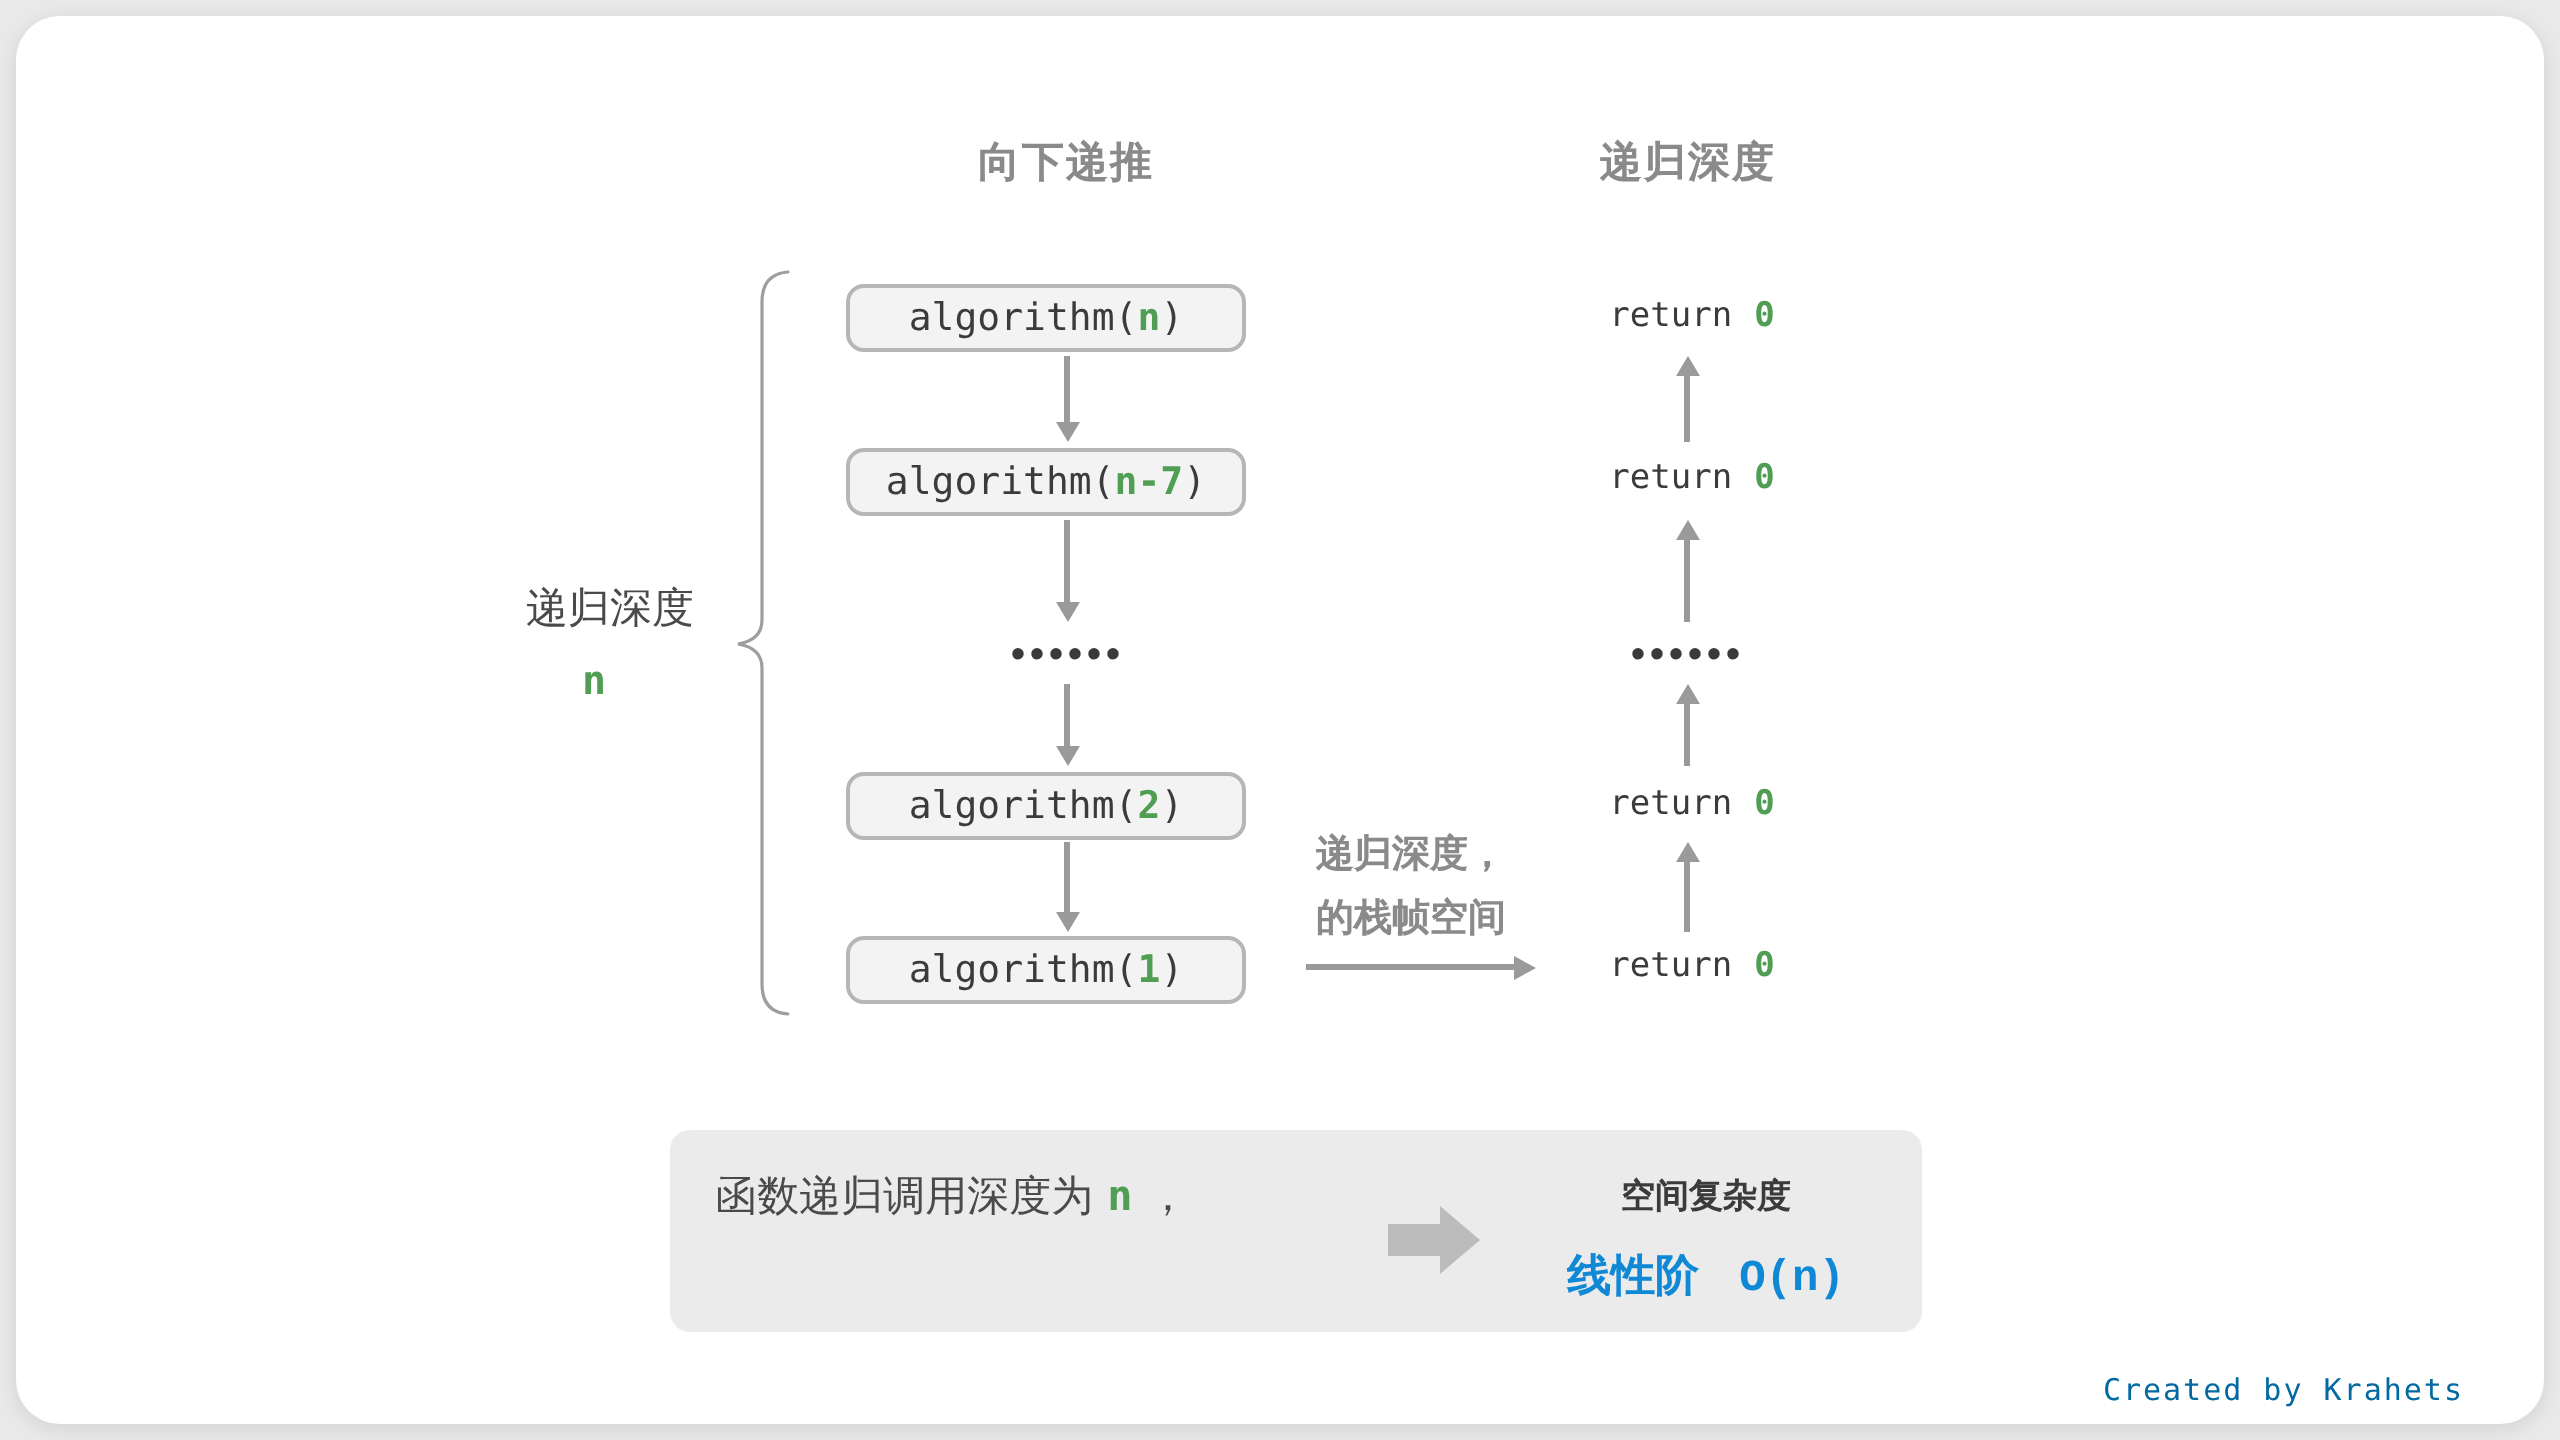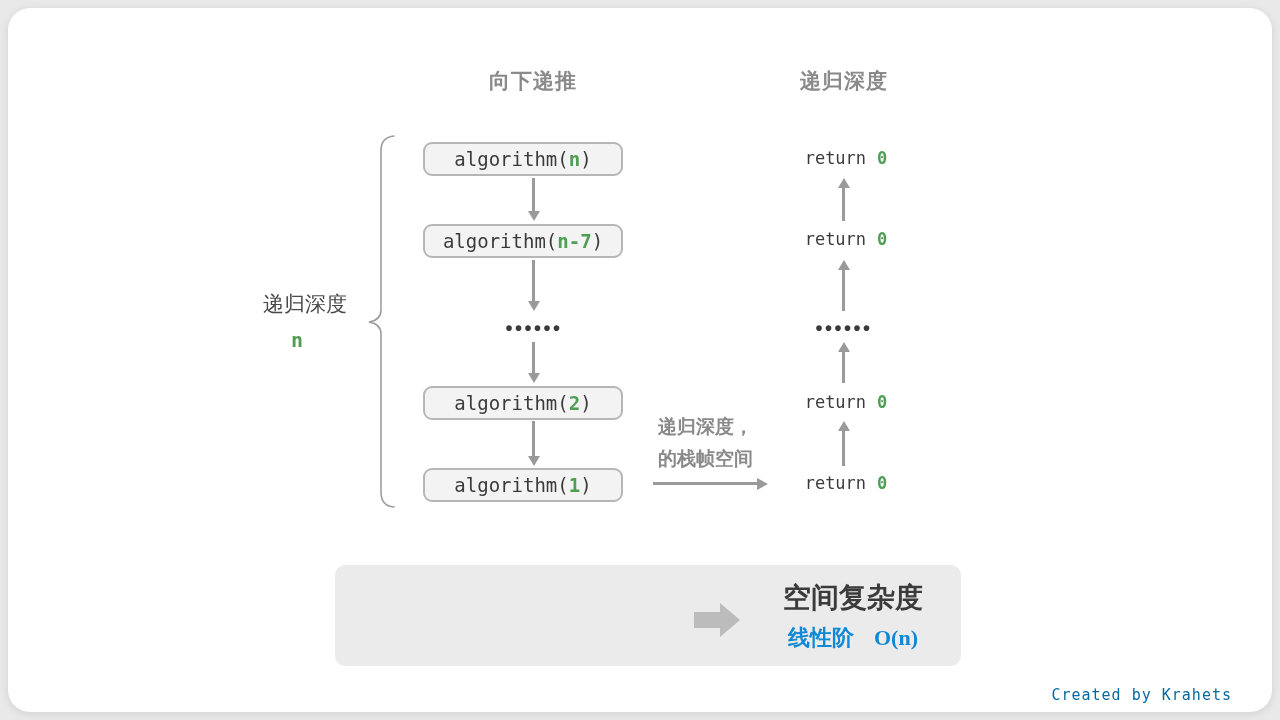--- a/index.html
+++ b/index.html
@@ -54,23 +54,23 @@
 
   .trigger { font-size:19px; font-weight:bold; color:#8a8a8a; white-space:nowrap; }
 
   
   .panel { left:327px; top:557px; width:626px; height:101px; background:#ebebeb; border-radius:10px; }
   .sum-line { font-size:21px; color:#4a4a4a; }
   .sum-line .var { font-family:"DejaVu Sans Mono", monospace; font-weight:bold; color:#4f9e53; margin:0 7px; }
   .sum-line .bigo { font-family:"DejaVu Sans Mono", monospace; color:#4a4a4a; }
   .sum-line .bigo-wrap { margin:0 7px; }
   .sum-line .bigo-wrap .var { margin:0; }
-  .result-title { font-size:28px; font-weight:bold; color:#3b3b3b; }
+  .result-title { font-size:17px; font-weight:bold; color:#3b3b3b; }
   .result-line { font-size:22px; font-weight:bold; color:#0f88d6; }
-  .result-line .cplx { font-family:Liberation Serif, serif; margin-left:20px; }
+  .result-line .cplx { font-family:Liberation Mono, monospace; margin-left:20px; }
 
   .credit { font-family:"DejaVu Sans Mono", monospace; font-size:15px; color:#0369a1; letter-spacing:1px; }
 </style>
 </head>
 <body>
 
 <div class="card">
 
   <div class="abs center-x col-header cjk" style="left:525px; top:59px;">向下递推</div>
   <div class="abs center-x col-header cjk" style="left:836px; top:59px;">递归深度</div>
@@ -128,20 +128,23 @@
   <div class="abs v-arrow up" style="left:834px; top:261px; height:42px;"></div>
   <div class="abs v-arrow up" style="left:834px; top:343px; height:32px;"></div>
   <div class="abs v-arrow up" style="left:834px; top:422px; height:36px;"></div>
 
   <div class="abs h-arrow" style="left:645px; top:474px; width:105px;"></div>
   <div class="abs trigger cjk" style="left:650px; top:406px;">递归深度，</div>
   <div class="abs trigger cjk" style="left:650px; top:438px;">的栈帧空间</div>
 
   <div class="abs panel">
 
+    <div class="abs center-xy sum-line cjk" style="left:141px; top:33px;">
+      <span>函数递归调用深度为</span><span class="var">n</span><span>，</span>
+    </div>
 
 
     <svg class="abs" style="left:359px; top:38px;" width="46" height="34" viewBox="0 0 46 34">
       <polygon points="0,9 26,9 26,0 46,17 26,34 26,25 0,25" fill="#bcbcbc"></polygon>
     </svg>
 
     <div class="abs center-xy result-title cjk" style="left:518px; top:33px;">空间复杂度</div>
     <div class="abs center-xy result-line cjk" style="left:518px; top:73px;">
       <span>线性阶</span><span class="cplx">O(n)</span>
     </div>

